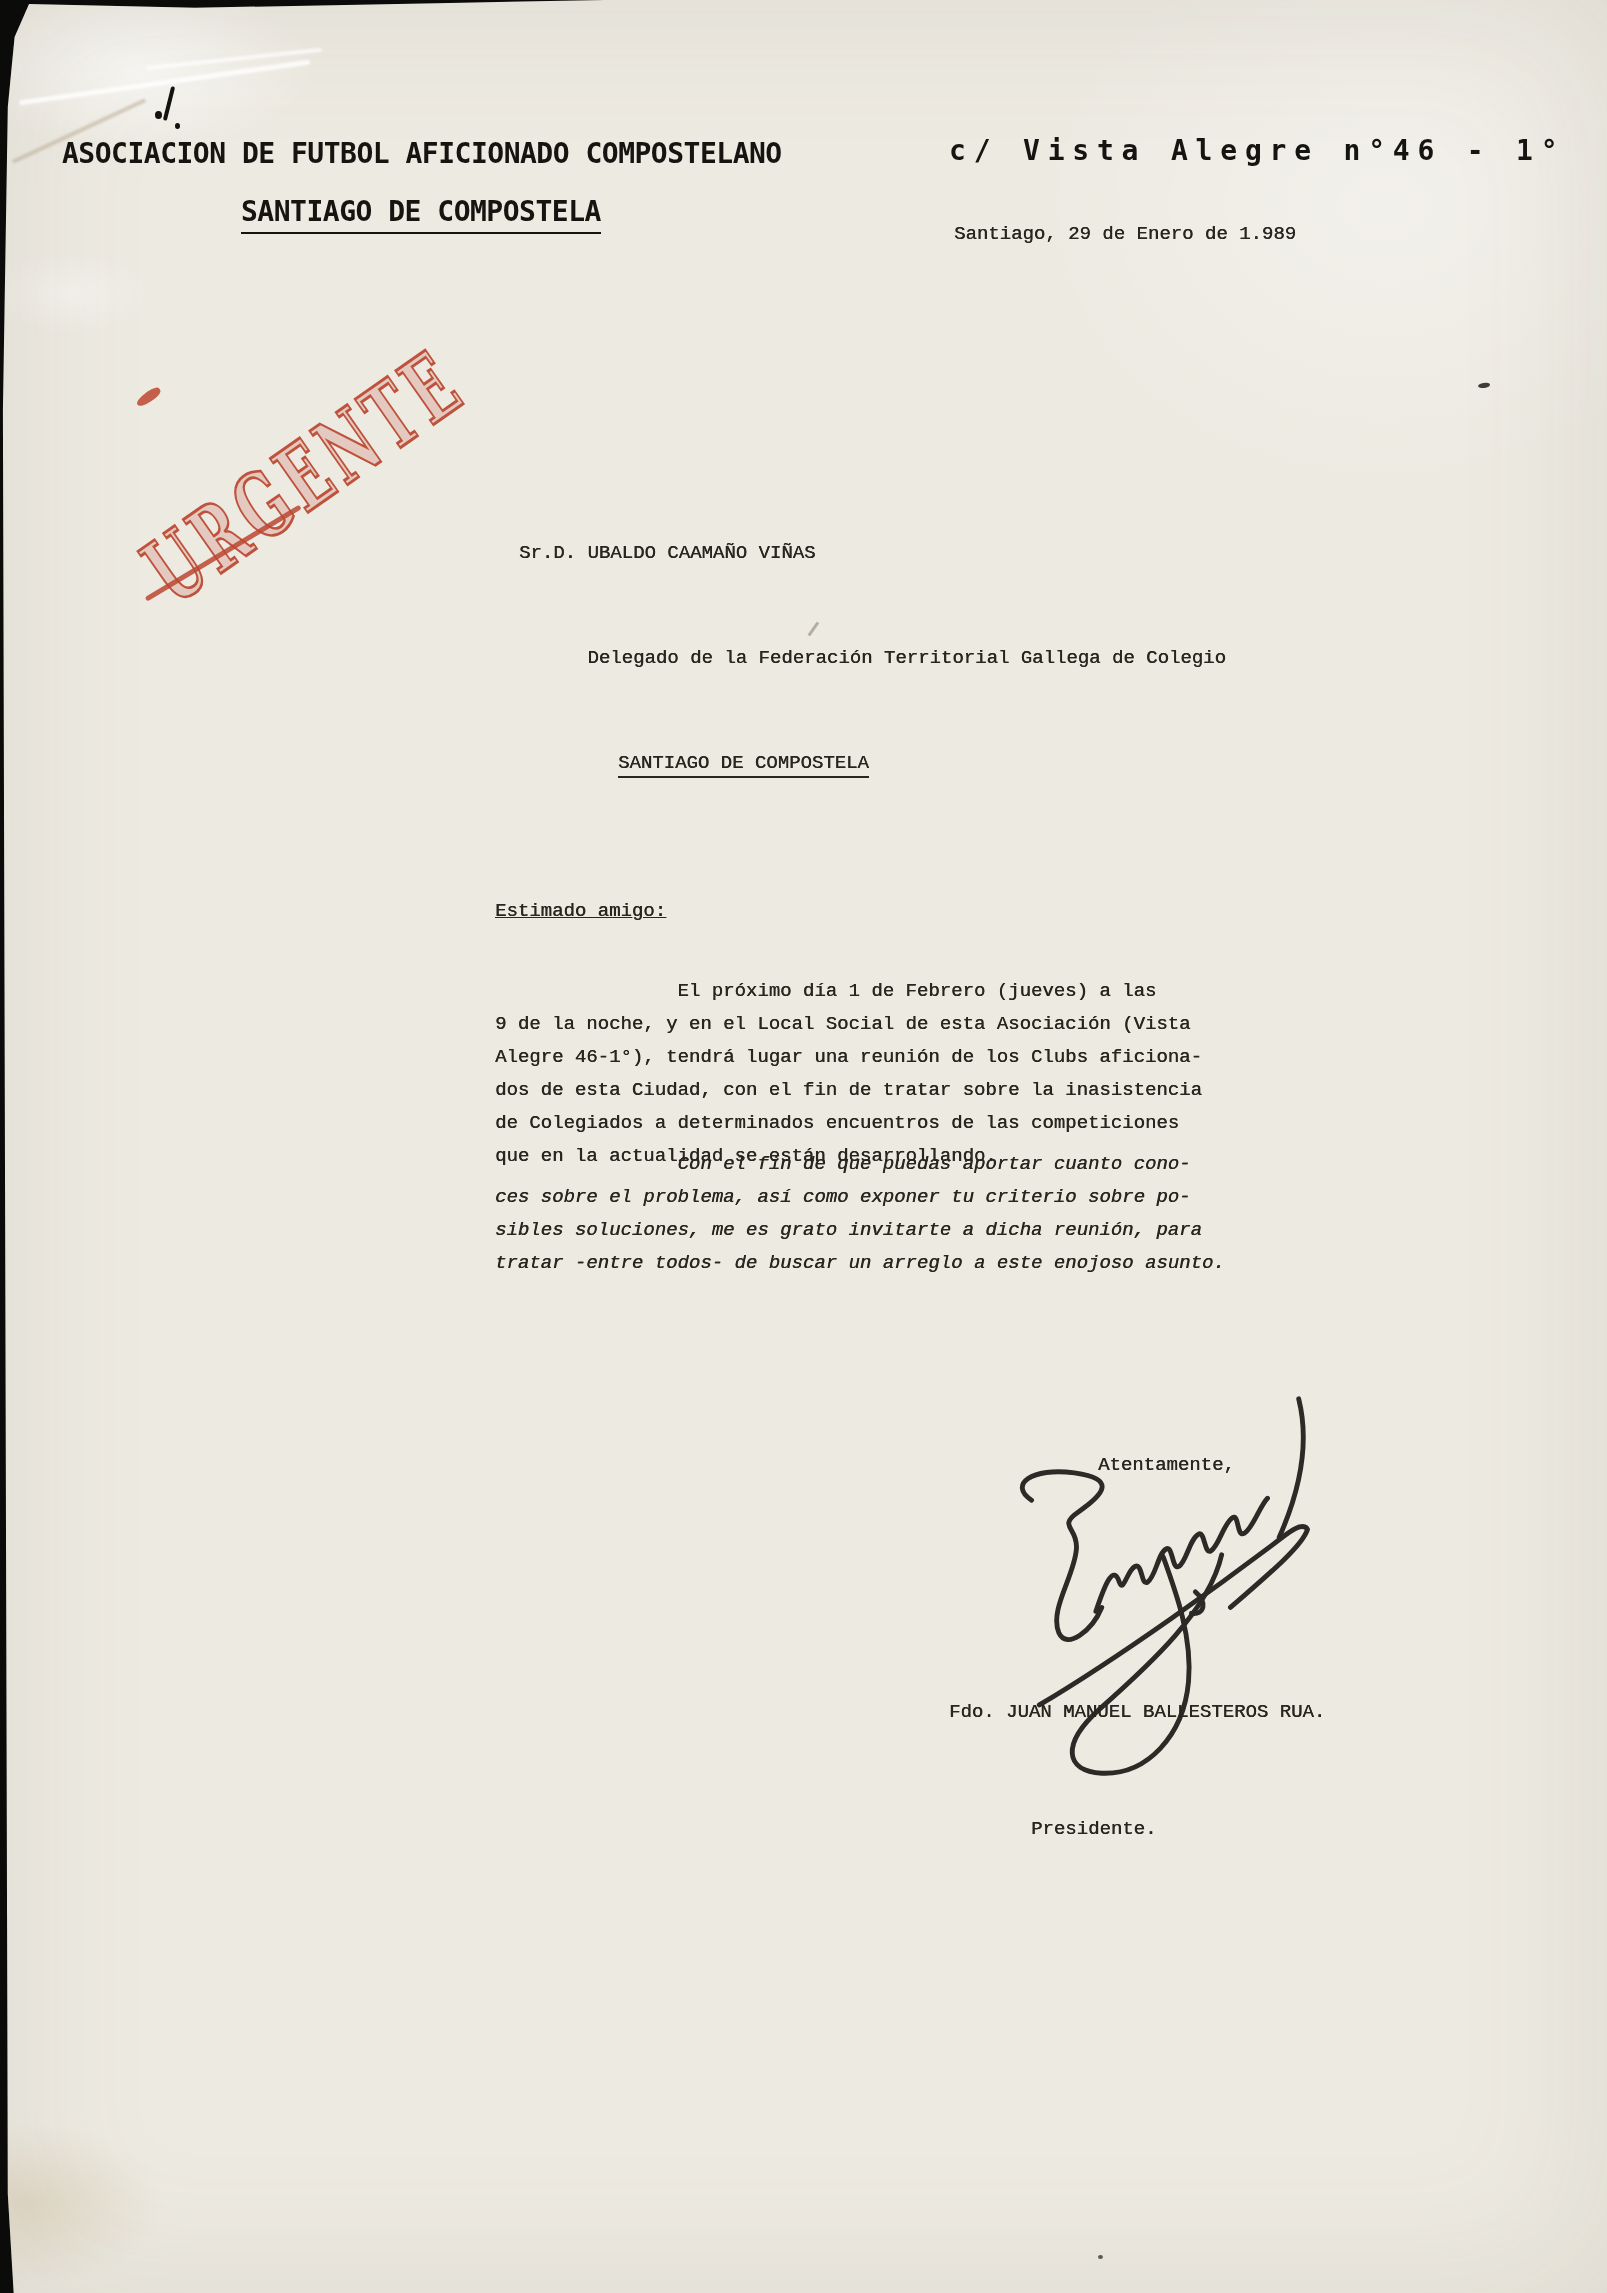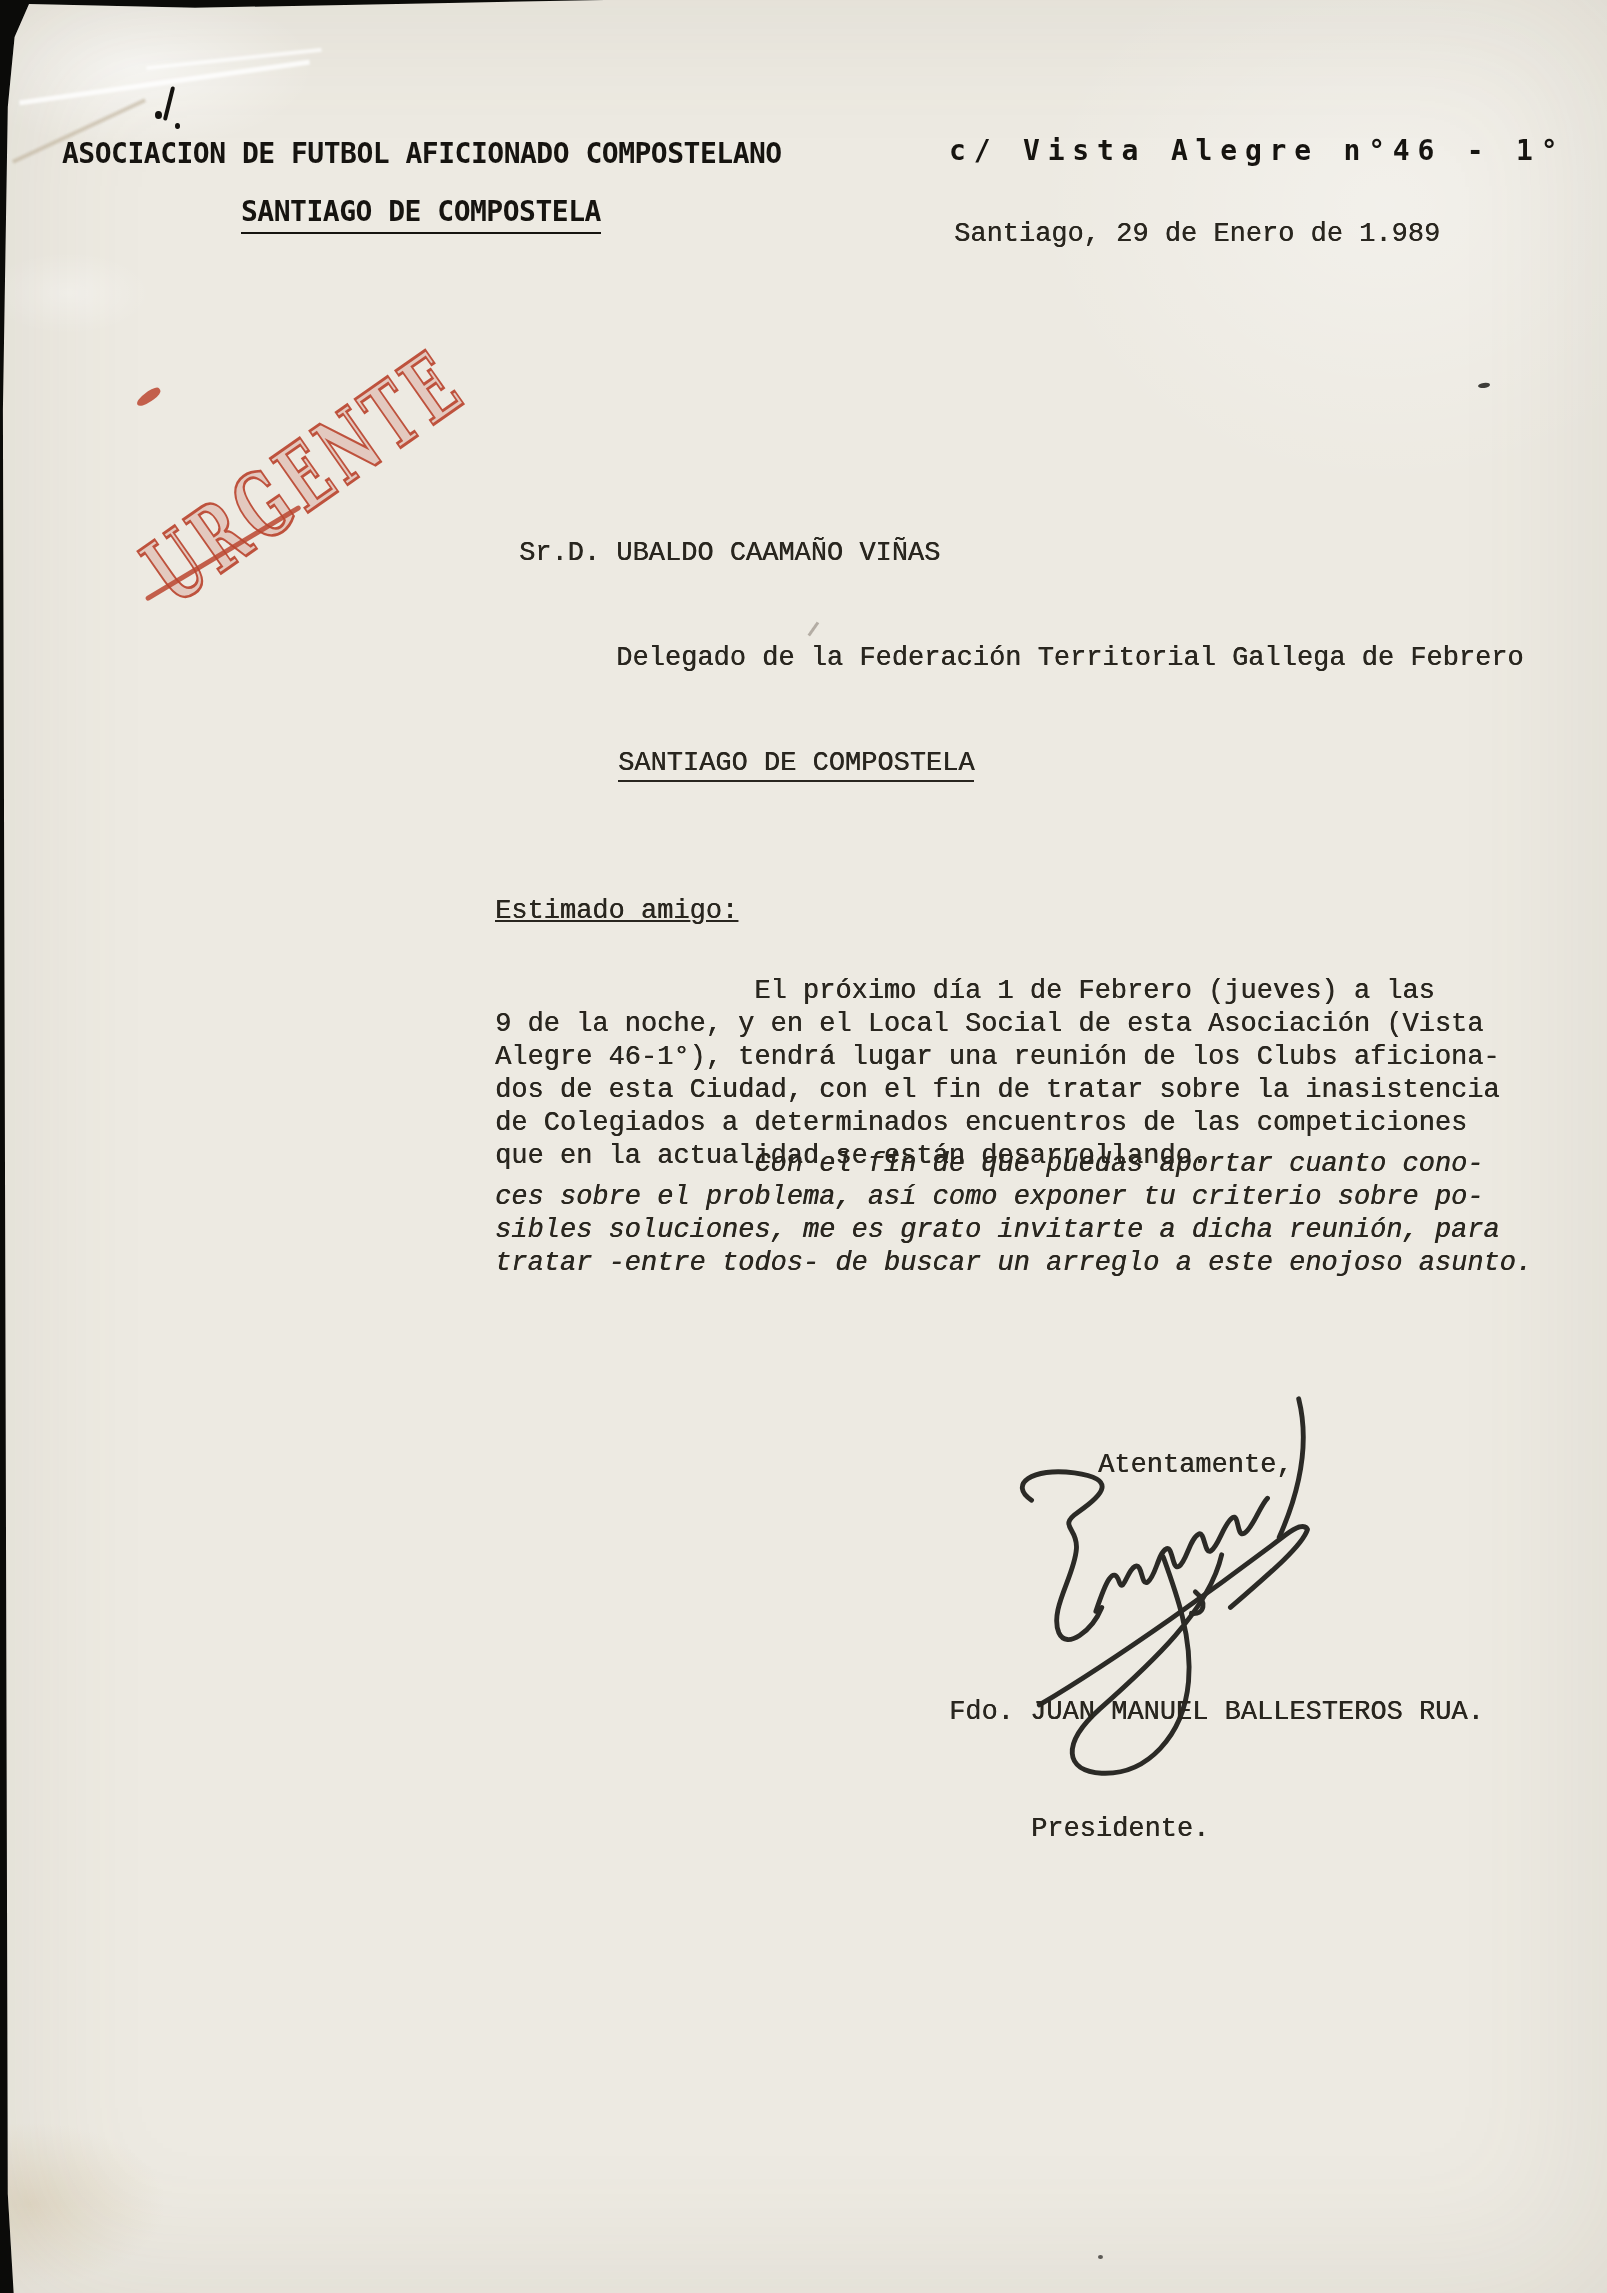--- a/index.html
+++ b/index.html
@@ -14,21 +14,21 @@
     position:absolute;inset:0;background-color:var(--paper);
     background-image:
       radial-gradient(ellipse 254px 117px at 137px 68px, rgba(255,255,255,.65), transparent 70%),
       radial-gradient(ellipse 117px 59px at 68px 293px, rgba(255,255,255,.35), transparent 70%),
       radial-gradient(ellipse 195px 117px at 29px 2204px, rgba(196,174,130,.28), transparent 70%),
       radial-gradient(ellipse 507px 410px at 1385px 205px, rgba(255,255,255,.30), transparent 70%);
     box-shadow:inset 0 0 156px rgba(110,95,70,.12);
     clip-path:polygon(29px 3.9px,195px 7.8px,449px 2.9px,605px 0,100% 0,100% 100%,13.7px 100%,7.8px 2194px,2.9px 410px,7.8px 107px,14.6px 37px);
   }
   .crease{position:absolute;filter:blur(1px);}
-  .type{position:absolute;white-space:pre;color:var(--ink);font-size:27px;line-height:33px;
+  .type{position:absolute;white-space:pre;color:var(--ink);font-size:19px;line-height:33px;
         text-shadow:0.4px 0 0 currentColor;}
   .head{position:absolute;white-space:pre;color:var(--heading-ink);
         font-family:"DejaVu Sans Mono","Liberation Mono",monospace;font-weight:bold;
         font-size:28px;letter-spacing:-0.5px;}
   .u-head{border-bottom:2.9px solid var(--heading-ink);padding-bottom:3.9px;}
   .recipient-line{white-space:pre;margin-left:24px;}
   .u-type{border-bottom:2.9px solid var(--ink);padding-bottom:2px;}
   .stamp{
     position:absolute;left:99px;top:422px;width:410px;height:107px;
     transform:rotate(-35deg);display:flex;align-items:center;justify-content:center;
@@ -67,21 +67,21 @@
   <div class="type" style="left:954px;top:218px;">Santiago, 29 de Enero de 1.989</div>
 
   <div class="stamp">
     <span class="stamp-text">URGENTE</span>
   </div>
   <div class="stamp-line" style="left:146px;top:597px;width:180px;height:4.9px;transform:rotate(-31deg);transform-origin:left center;"></div>
   <div class="stamp-line" style="left:135px;top:392px;width:27px;height:9.8px;transform:rotate(-35deg);border-radius:50% 40% 40% 50%;"></div>
 
   <div class="type" style="left:495px;top:466px;line-height:35px;">
     <div class="recipient-line">Sr.D. UBALDO CAAMAÑO VIÑAS</div>
-    <div class="recipient-line">      Delegado de la Federación Territorial Gallega de Febrero</div>
+    <div class="recipient-line">      Delegado de la Federación Territorial Gallega de Colegio</div>
     <div class="recipient-line" style="padding-left:99px;"><span class="u-type">SANTIAGO DE COMPOSTELA</span></div>
   </div>
 
   <div style="position:absolute;left:812px;top:621px;width:2.9px;height:15.6px;background:rgba(110,100,88,.45);transform:rotate(35deg);filter:blur(0.5px);"></div>
 
   <div class="type" style="left:495px;top:895px;text-decoration:underline;">Estimado amigo:</div>
   <div class="type" style="left:495px;top:975px;font-family:Liberation Mono, monospace;">                El próximo día 1 de Febrero (jueves) a las
 9 de la noche, y en el Local Social de esta Asociación (Vista
 Alegre 46-1°), tendrá lugar una reunión de los Clubs aficiona-
 dos de esta Ciudad, con el fin de tratar sobre la inasistencia

